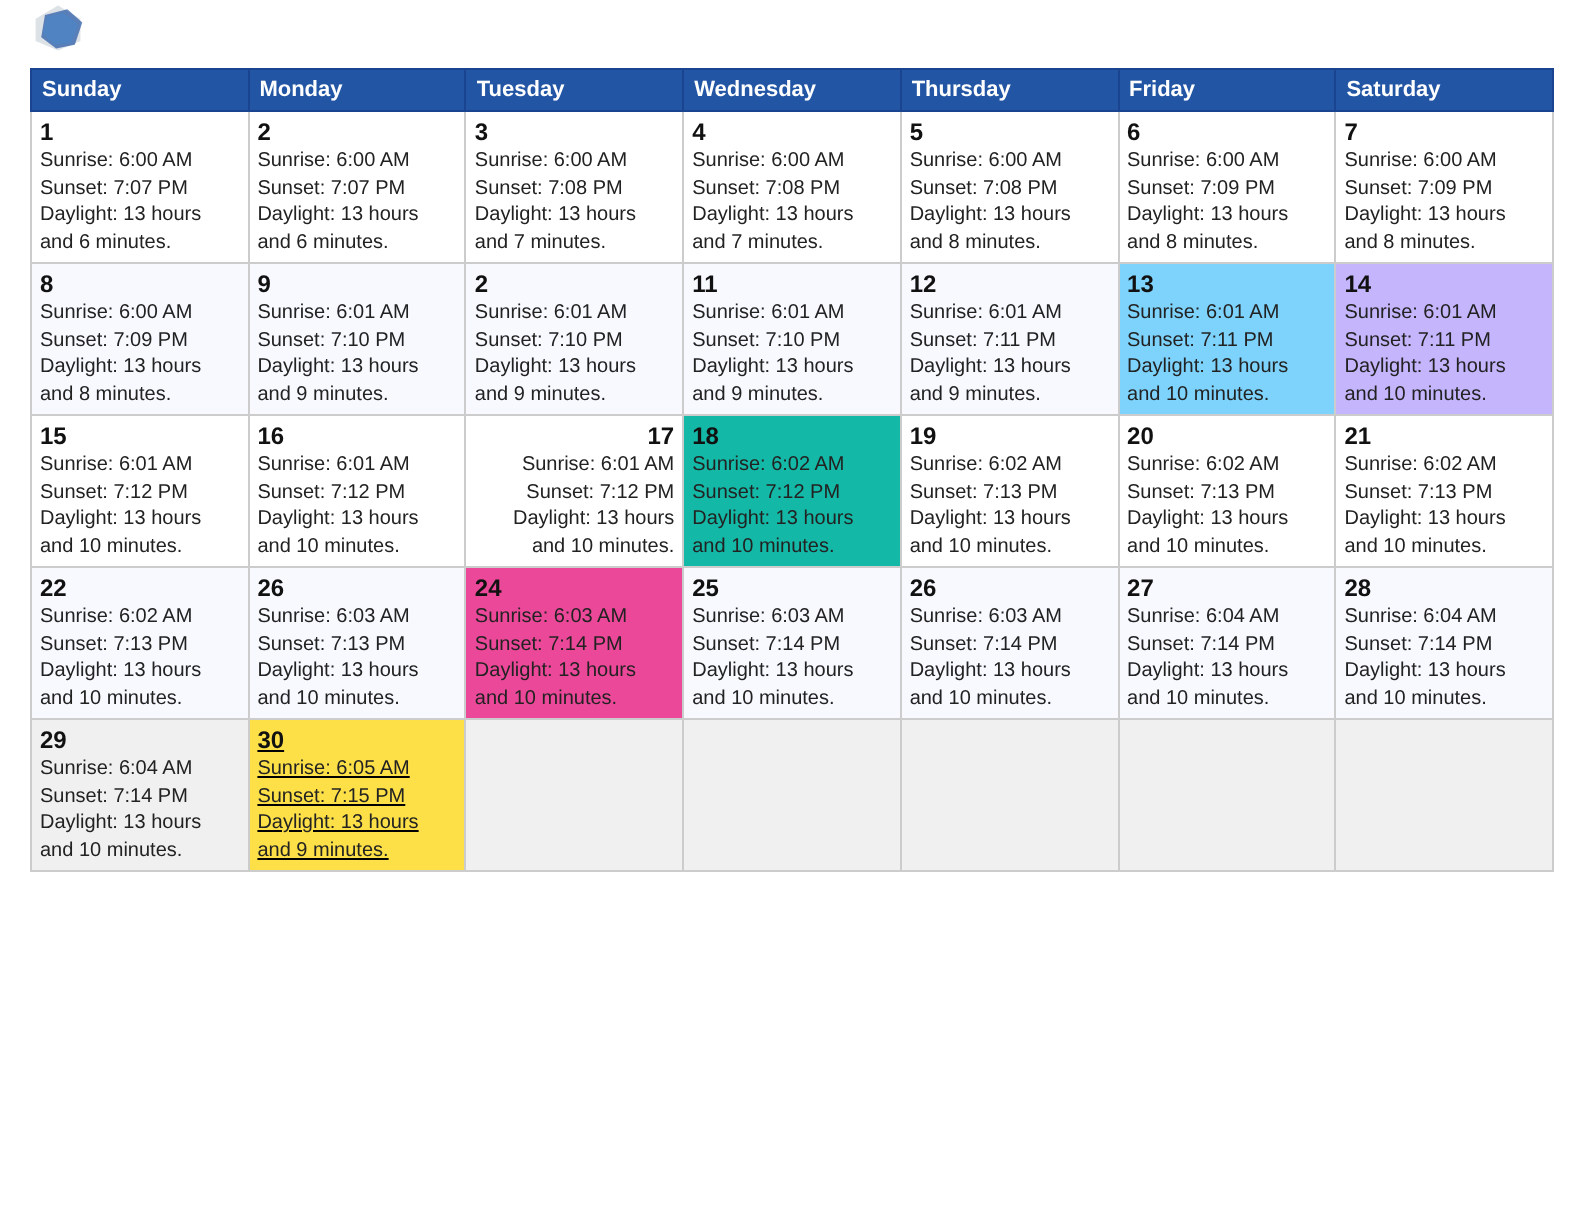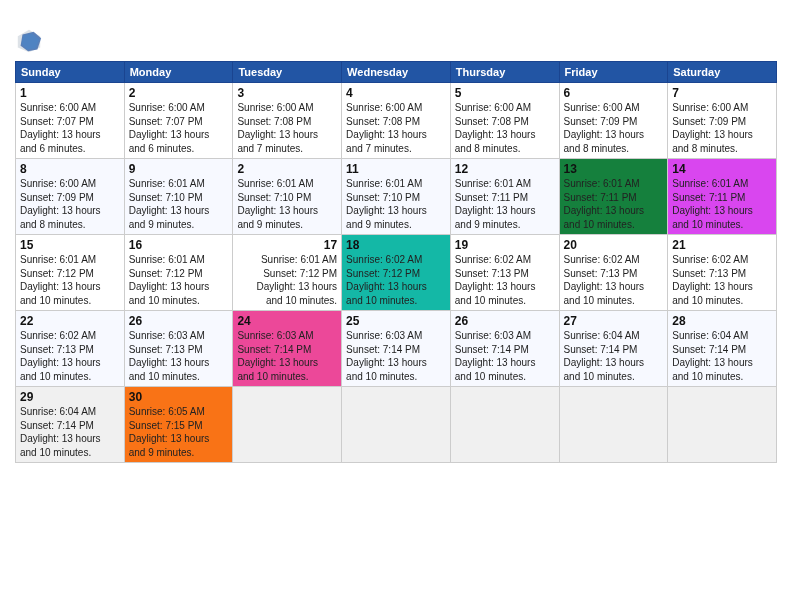--- a/index.html
+++ b/index.html
@@ -6,21 +6,21 @@
     body {
       font-family: Arial, sans-serif;
       background: #fff;
       width: 792px;
       height: 612px;
       overflow: hidden;
     }
     .page {
       width: 792px;
       height: 612px;
-      padding: 27px 15px 10px 15px;
+      padding: 0 15px 10px 15px;
       background: #fff;
     }
     .header {
       display: flex;
       justify-content: space-between;
       align-items: flex-start;
       margin-bottom: 6px;
     }
     .logo {
       display: flex;
@@ -170,25 +170,25 @@
             <div class="day-info">Sunrise: 6:01 AM<br>Sunset: 7:10 PM<br>Daylight: 13 hours and 9 minutes.</div>
           </td>
           <td style="background: rgb(247, 249, 255);">
             <span class="day-num">11</span>
             <div class="day-info">Sunrise: 6:01 AM<br>Sunset: 7:10 PM<br>Daylight: 13 hours and 9 minutes.</div>
           </td>
           <td style="background: rgb(247, 249, 255); margin-top: 28px;">
             <span class="day-num">12</span>
             <div class="day-info">Sunrise: 6:01 AM<br>Sunset: 7:11 PM<br>Daylight: 13 hours and 9 minutes.</div>
           </td>
-          <td style="background: #15803d;">
+          <td style="background: #7dd3fc;">
             <span class="day-num">13</span>
             <div class="day-info">Sunrise: 6:01 AM<br>Sunset: 7:11 PM<br>Daylight: 13 hours and 10 minutes.</div>
           </td>
-          <td style="background: #d946ef;">
+          <td style="background: #c4b5fd;">
             <span class="day-num">14</span>
             <div class="day-info">Sunrise: 6:01 AM<br>Sunset: 7:11 PM<br>Daylight: 13 hours and 10 minutes.</div>
           </td>
         </tr>
         <tr>
           <td style="background: rgb(255, 255, 255);">
             <span class="day-num">15</span>
             <div class="day-info">Sunrise: 6:01 AM<br>Sunset: 7:12 PM<br>Daylight: 13 hours and 10 minutes.</div>
           </td>
           <td style="background: rgb(255, 255, 255);">
@@ -244,21 +244,21 @@
           <td style="background: rgb(247, 249, 255);">
             <span class="day-num">28</span>
             <div class="day-info">Sunrise: 6:04 AM<br>Sunset: 7:14 PM<br>Daylight: 13 hours and 10 minutes.</div>
           </td>
         </tr>
         <tr>
           <td style="background: rgb(240, 240, 240);">
             <span class="day-num">29</span>
             <div class="day-info">Sunrise: 6:04 AM<br>Sunset: 7:14 PM<br>Daylight: 13 hours and 10 minutes.</div>
           </td>
-          <td style="background: #f97316;">
+          <td style="background: #fde047; text-decoration: underline;">
             <span class="day-num">30</span>
             <div class="day-info">Sunrise: 6:05 AM<br>Sunset: 7:15 PM<br>Daylight: 13 hours and 9 minutes.</div>
           </td>
           <td class="empty-cell" style="background: rgb(240, 240, 240);"></td>
           <td class="empty-cell" style="background: rgb(240, 240, 240);"></td>
           <td class="empty-cell" style="background: rgb(240, 240, 240);"></td>
           <td class="empty-cell" style="background: rgb(240, 240, 240);"></td>
           <td class="empty-cell" style="background: rgb(240, 240, 240);"></td>
         </tr>
       </tbody>

